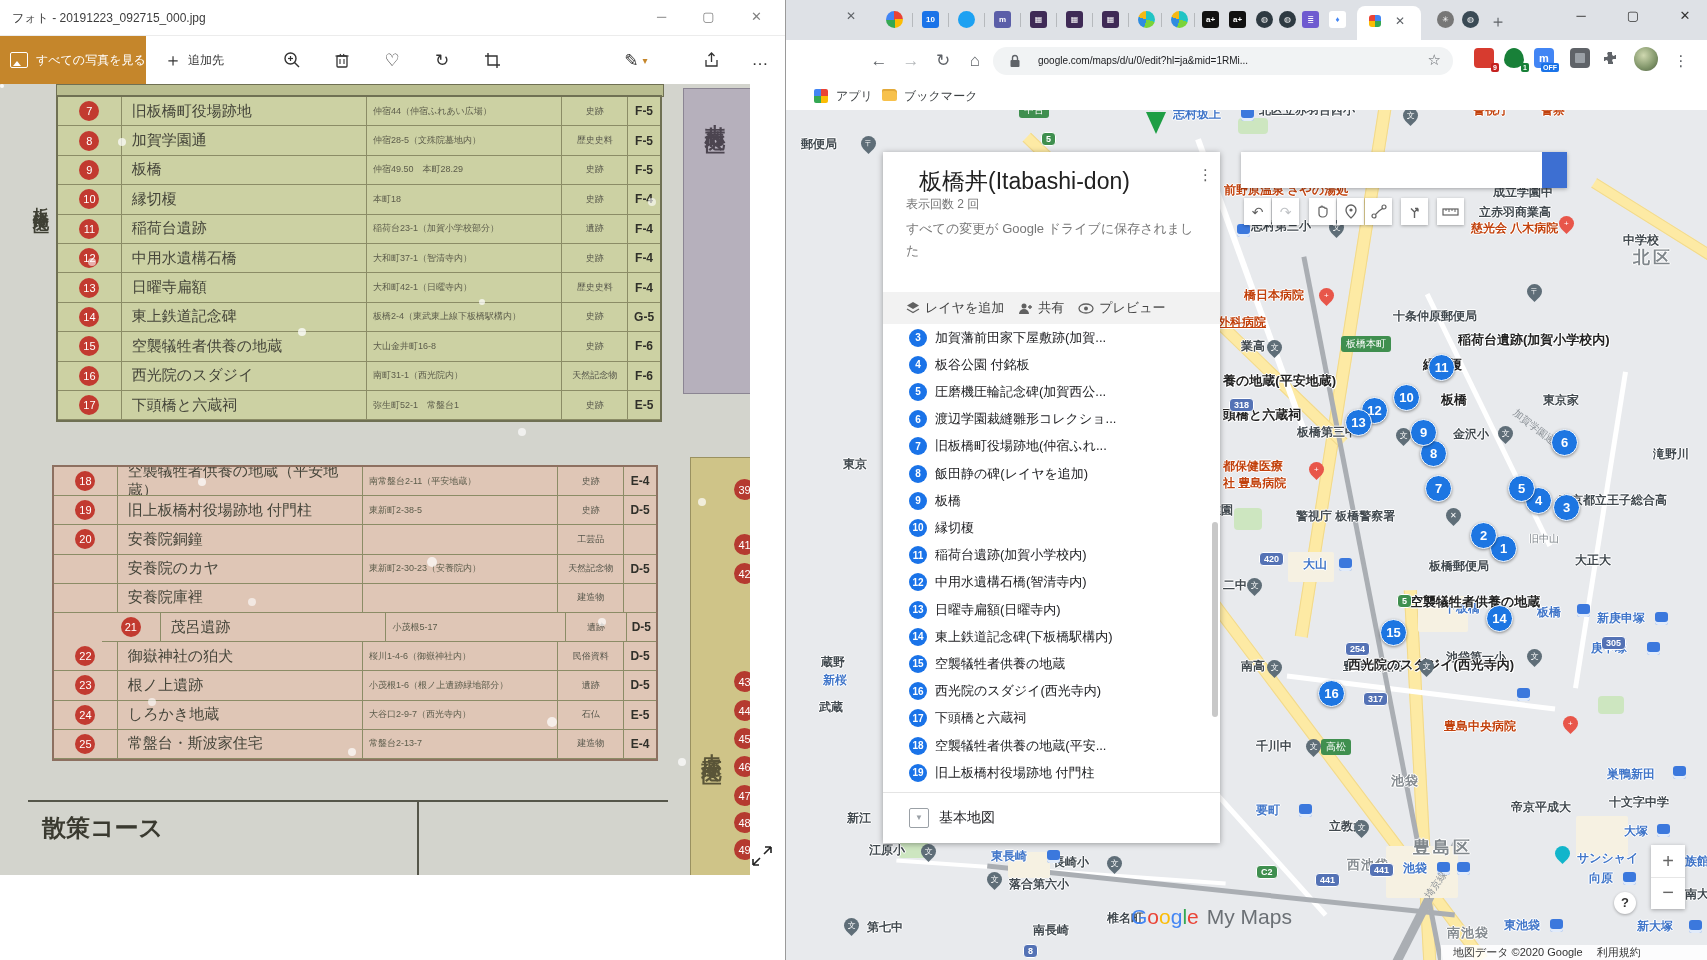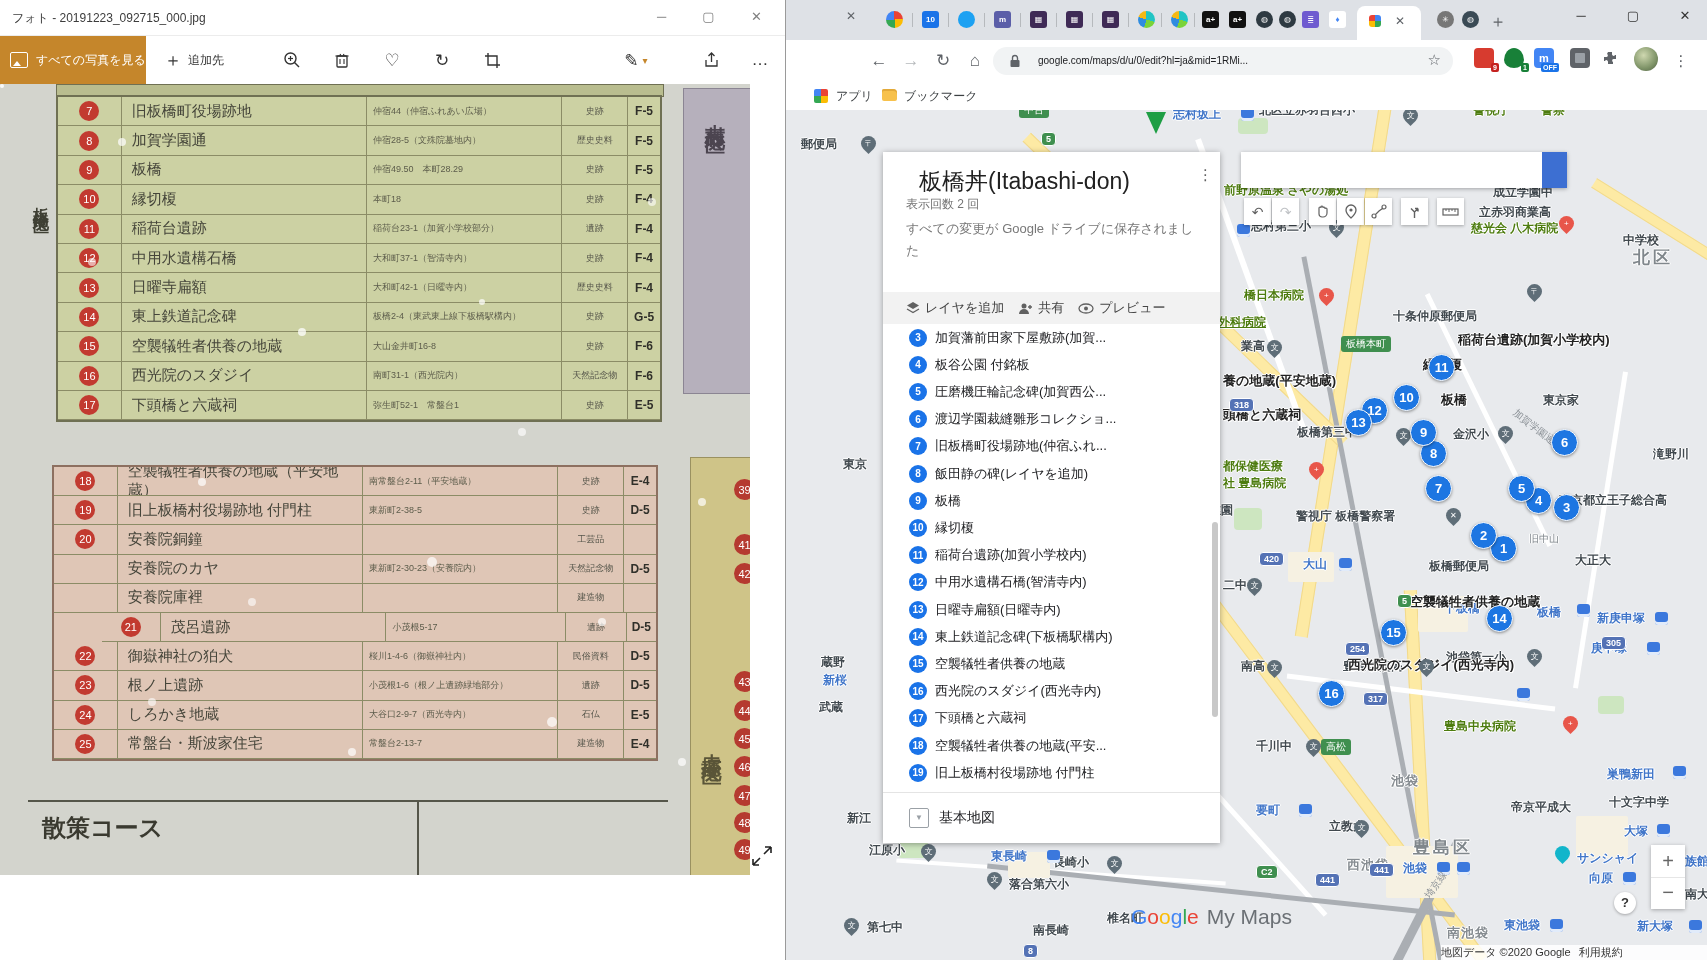--- a/index.html
+++ b/index.html
@@ -59,21 +59,21 @@
   
   #map{position:absolute;left:0;top:110px;width:922px;height:850px;background:#e8eaed;overflow:hidden;}
   .road{position:absolute;background:#fdeaa4;border-left:1px solid #f1d98c;border-right:1px solid #f1d98c;}
   .wroad{position:absolute;background:#ffffff;}
   .rail{position:absolute;background:#aaaeb3;}
   .park{position:absolute;background:#cde6c0;border-radius:4px;}
   .block{position:absolute;background:#f6f1e2;border-radius:2px;}
   .lbl{position:absolute;font-size:12px;color:#41494f;font-weight:bold;white-space:nowrap;
     text-shadow:1px 0 0 #fff,-1px 0 0 #fff,0 1px 0 #fff,0 -1px 0 #fff;}
   .lbl.blue{color:#4176c9;}
-  .lbl.red{color:#4d7c0f;}
+  .lbl.red{color:#c2410c;}
   .lbl.area{color:#80878c;font-size:17px;letter-spacing:3px;}
   .lbl.area2{color:#868c91;font-size:13px;letter-spacing:1px;}
   .lbl.sm{color:#7d848a;font-size:10px;font-weight:normal;}
   .mlabel{position:absolute;font-size:13px;color:#222;font-weight:bold;white-space:nowrap;
     text-shadow:1px 0 0 #fff,-1px 0 0 #fff,0 1px 0 #fff,0 -1px 0 #fff,1px 1px 0 #fff;}
   .marker{position:absolute;width:27px;height:27px;border-radius:50%;background:#1d76e2;border:1.5px solid #fff;
     color:#fff;font-size:13px;font-weight:bold;display:flex;align-items:center;justify-content:center;
     box-shadow:0 1px 3px rgba(0,0,0,.4);box-sizing:border-box;}
   .pin{position:absolute;width:15px;height:15px;border-radius:50% 50% 50% 0;transform:rotate(-45deg);
     background:#5f6e78;display:flex;align-items:center;justify-content:center;}
@@ -109,21 +109,21 @@
   
   #search-box{position:absolute;left:455px;top:42px;width:326px;height:36px;background:#fff;box-shadow:0 1px 4px rgba(0,0,0,.3);}
   #search-blue{position:absolute;right:0;top:0;width:25px;height:36px;background:#3d6fd2;}
   .mtool{position:absolute;top:88px;width:27px;height:27px;background:#fff;box-shadow:0 1px 3px rgba(0,0,0,.3);
     display:flex;align-items:center;justify-content:center;color:#616161;font-size:14px;}
   #zoombox{position:absolute;left:865px;top:735px;width:34px;height:64px;background:#fff;box-shadow:0 1px 4px rgba(0,0,0,.3);
     text-align:center;font-size:20px;color:#666;}
   #help-btn{position:absolute;left:828px;top:782px;width:22px;height:22px;border-radius:50%;background:#fff;
     box-shadow:0 1px 3px rgba(0,0,0,.3);text-align:center;line-height:22px;font-size:13px;font-weight:bold;color:#333;}
   #attrib{position:absolute;left:655px;top:835px;width:267px;height:15px;background:rgba(255,255,255,.85);
-    font-size:11px;color:#333;display:flex;align-items:center;gap:8px;box-sizing:border-box;}
+    font-size:11px;color:#333;display:flex;align-items:center;gap:14px;padding-left:12px;box-sizing:border-box;}
   #watermark{position:absolute;left:345px;top:795px;font-size:21px;white-space:nowrap;}
   #watermark .g1{color:#4285f4}#watermark .g2{color:#ea4335}#watermark .g3{color:#fbbc05}
   #watermark .g4{color:#4285f4}#watermark .g5{color:#34a853}#watermark .g6{color:#ea4335}
   #watermark .mm{color:#6b7075;margin-left:8px;}
   .greenpin{position:absolute;width:0;height:0;border-left:10px solid transparent;border-right:10px solid transparent;
     border-top:22px solid #1e9e44;}
 </style>
 </head>
 <body>
 

